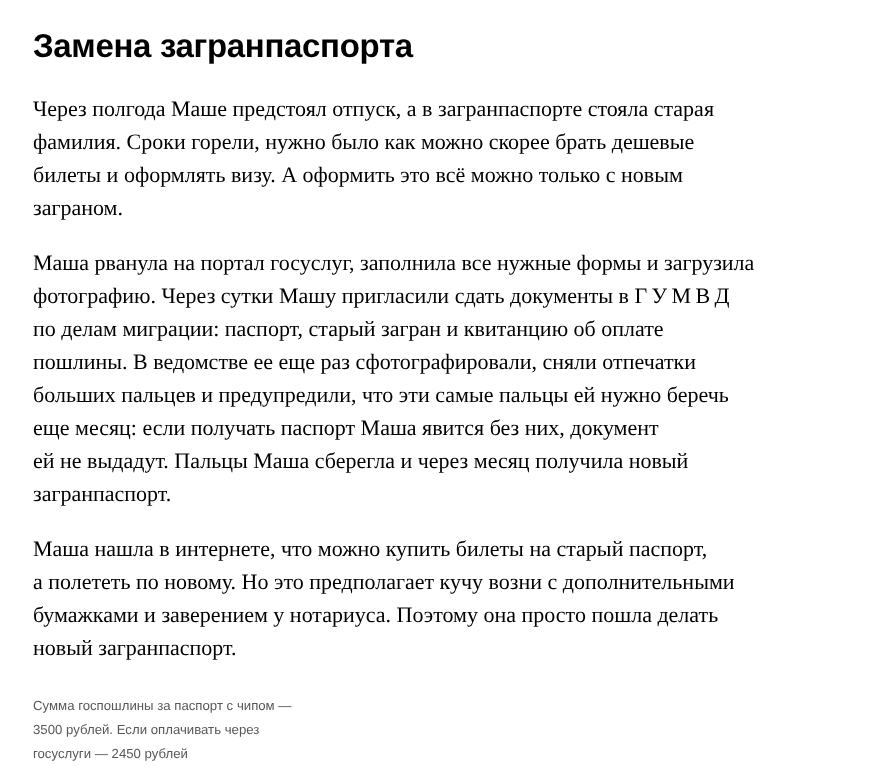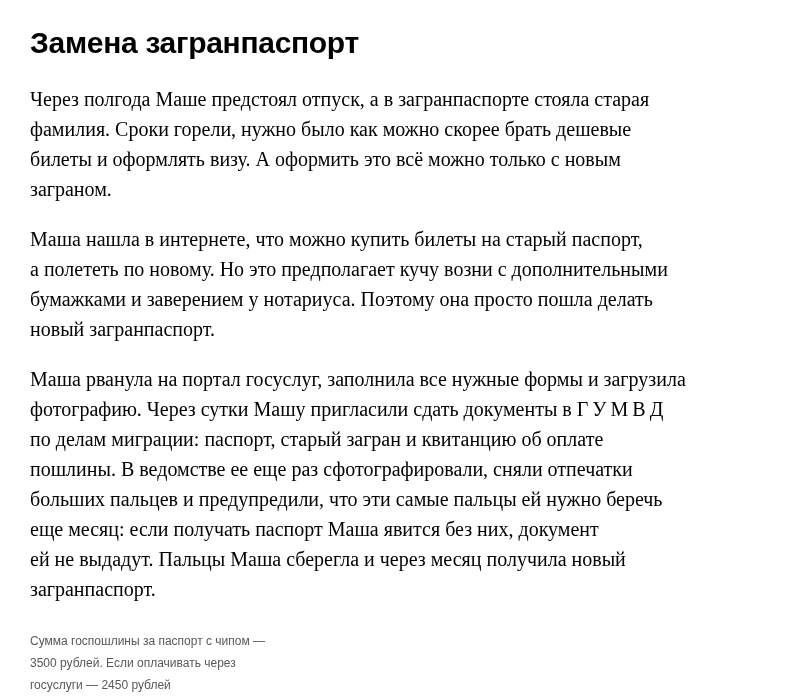--- a/index.html
+++ b/index.html
@@ -42,37 +42,37 @@
       font-size: 12px;
       line-height: 22px;
       color: #58585a;
       white-space: pre-line;
     }
   </style>
 </head>
 <body>
 
 <main class="page">
-  <h1 class="article-title">Замена загранпаспорт</h1>
+  <h1 class="article-title">Замена загранпаспорта</h1>
 
   <p class="body-paragraph">Через полгода Маше предстоял отпуск, а в загранпаспорте стояла старая
 фамилия. Сроки горели, нужно было как можно скорее брать дешевые
 билеты и оформлять визу. А оформить это всё можно только с новым
 заграном.</p>
-
-  <p class="body-paragraph">Маша нашла в интернете, что можно купить билеты на старый паспорт,
-а полететь по новому. Но это предполагает кучу возни с дополнительными
-бумажками и заверением у нотариуса. Поэтому она просто пошла делать
-новый загранпаспорт.</p>
 
   <p class="body-paragraph">Маша рванула на портал госуслуг, заполнила все нужные формы и загрузила
 фотографию. Через сутки Машу пригласили сдать документы в Г У М В Д
 по делам миграции: паспорт, старый загран и квитанцию об оплате
 пошлины. В ведомстве ее еще раз сфотографировали, сняли отпечатки
 больших пальцев и предупредили, что эти самые пальцы ей нужно беречь
 еще месяц: если получать паспорт Маша явится без них, документ
 ей не выдадут. Пальцы Маша сберегла и через месяц получила новый
 загранпаспорт.</p>
 
+  <p class="body-paragraph">Маша нашла в интернете, что можно купить билеты на старый паспорт,
+а полететь по новому. Но это предполагает кучу возни с дополнительными
+бумажками и заверением у нотариуса. Поэтому она просто пошла делать
+новый загранпаспорт.</p>
+
   <p class="fee-caption">Сумма госпошлины за паспорт с чипом —
 3500 рублей. Если оплачивать через
 госуслуги — 2450 рублей</p>
 </main>
 
 </body></html>

